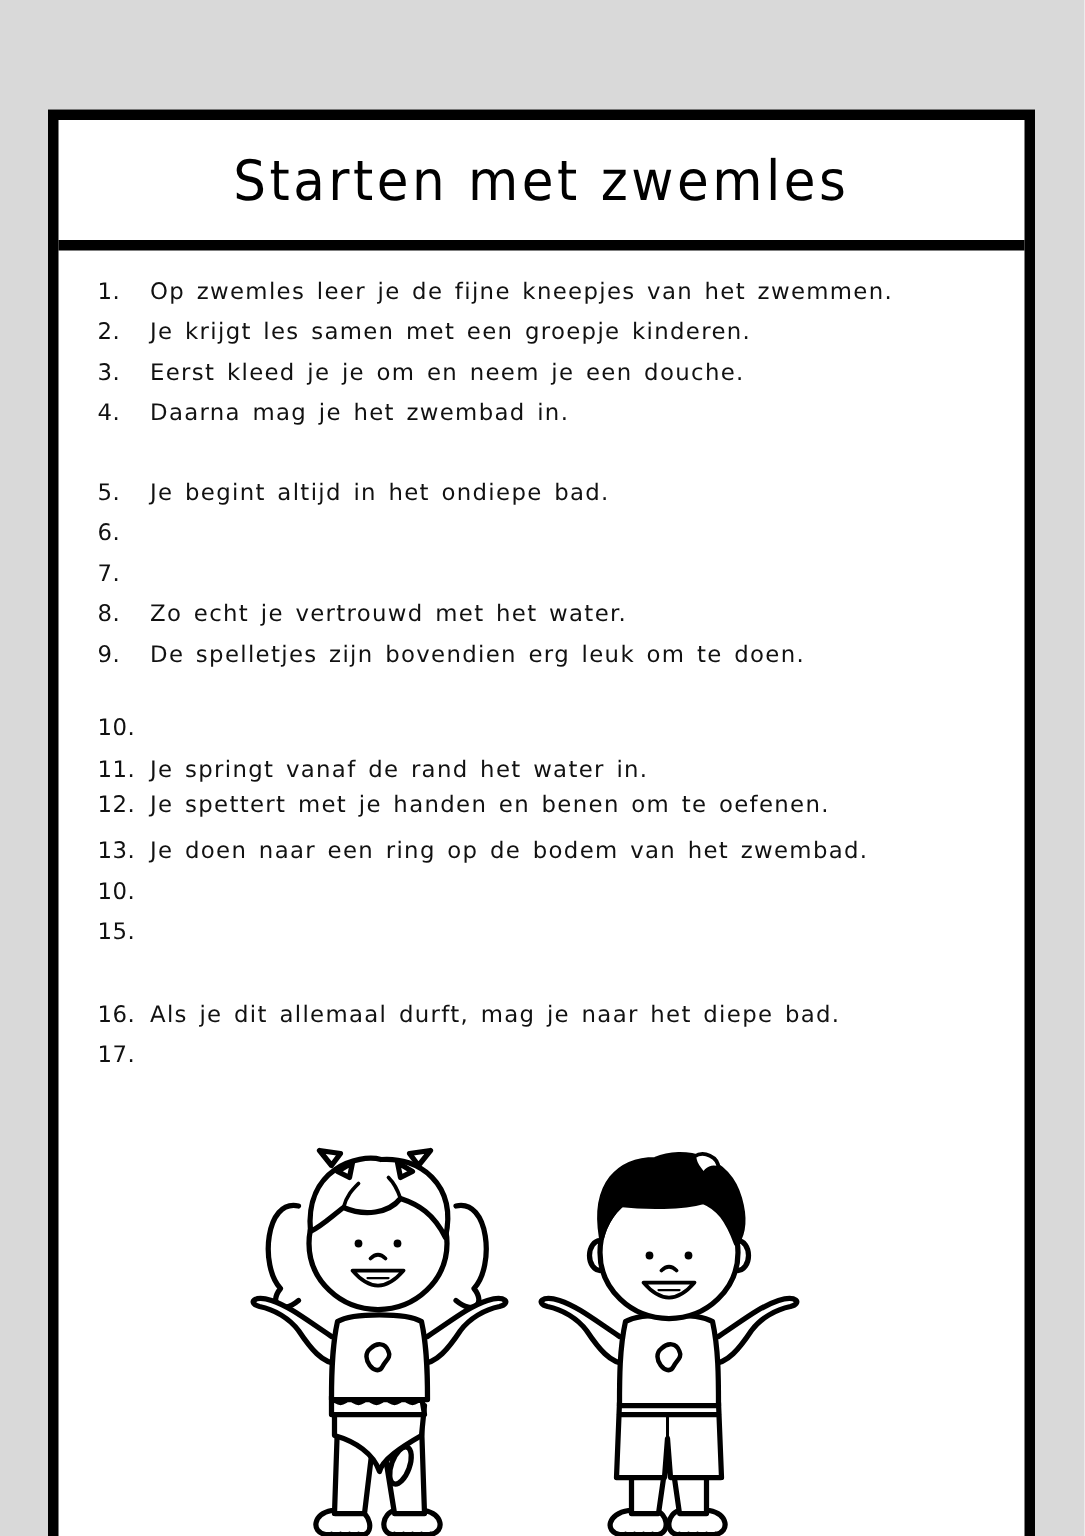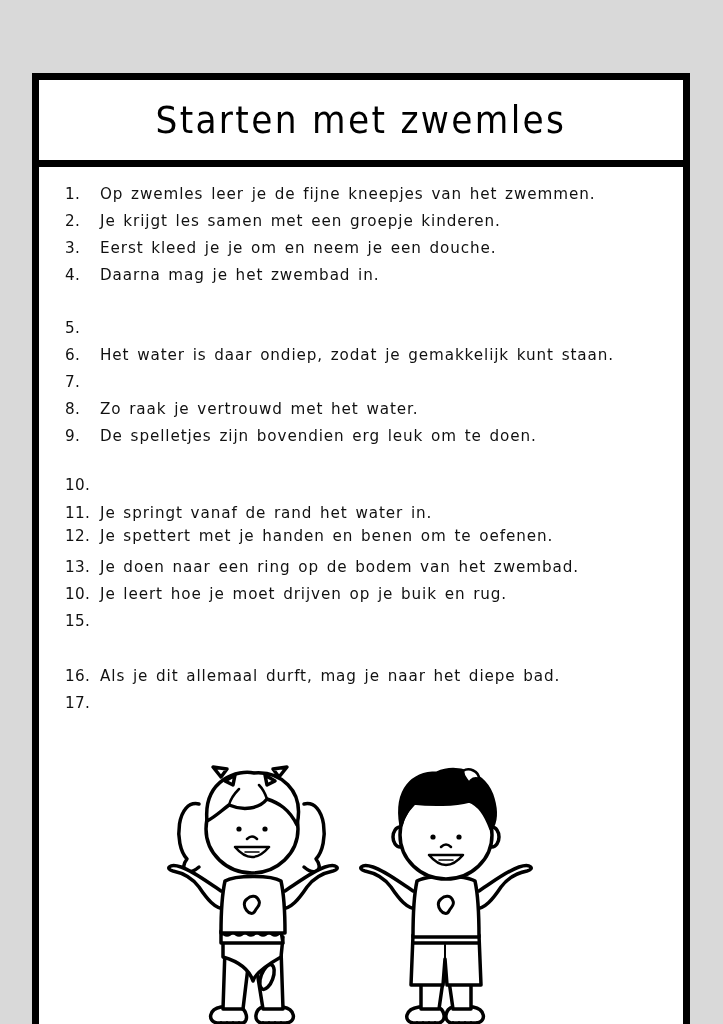--- a/index.html
+++ b/index.html
@@ -85,31 +85,31 @@
         <span class="num">3.</span>
         <span>Eerst kleed je je om en neem je een douche.</span>
       </div>
     <div class="line" style="top:183px">
         <span class="num">4.</span>
         <span>Daarna mag je het zwembad in.</span>
       </div>
 
     <div class="line" style="top:236px">
         <span class="num">5.</span>
+        <span>Je begint altijd in het ondiepe bad.</span>
       </div>
     <div class="line" style="top:263px">
         <span class="num">6.</span>
-        <span>Het water is daar ondiep, zodat je gemakkelijk kunt staan.</span>
       </div>
     <div class="line" style="top:290px">
         <span class="num">7.</span>
       </div>
     <div class="line" style="top:317px">
         <span class="num">8.</span>
-        <span>Zo raak je vertrouwd met het water.</span>
+        <span>Zo echt je vertrouwd met het water.</span>
       </div>
     <div class="line" style="top:344px">
         <span class="num">9.</span>
         <span>De spelletjes zijn bovendien erg leuk om te doen.</span>
       </div>
 
     <div class="line" style="top:393px">
         <span class="num">10.</span>
       </div>
     <div class="line" style="top:421px">
@@ -119,21 +119,20 @@
     <div class="line" style="top:444px">
         <span class="num">12.</span>
         <span>Je spettert met je handen en benen om te oefenen.</span>
       </div>
     <div class="line" style="top:475px">
         <span class="num">13.</span>
         <span>Je doen naar een ring op de bodem van het zwembad.</span>
       </div>
     <div class="line" style="top:502px">
         <span class="num">10.</span>
-        <span>Je leert hoe je moet drijven op je buik en rug.</span>
       </div>
     <div class="line" style="top:529px">
         <span class="num">15.</span>
       </div>
 
     <div class="line" style="top:584px">
         <span class="num">16.</span>
         <span>Als je dit allemaal durft, mag je naar het diepe bad.</span>
       </div>
     <div class="line" style="top:611px">

